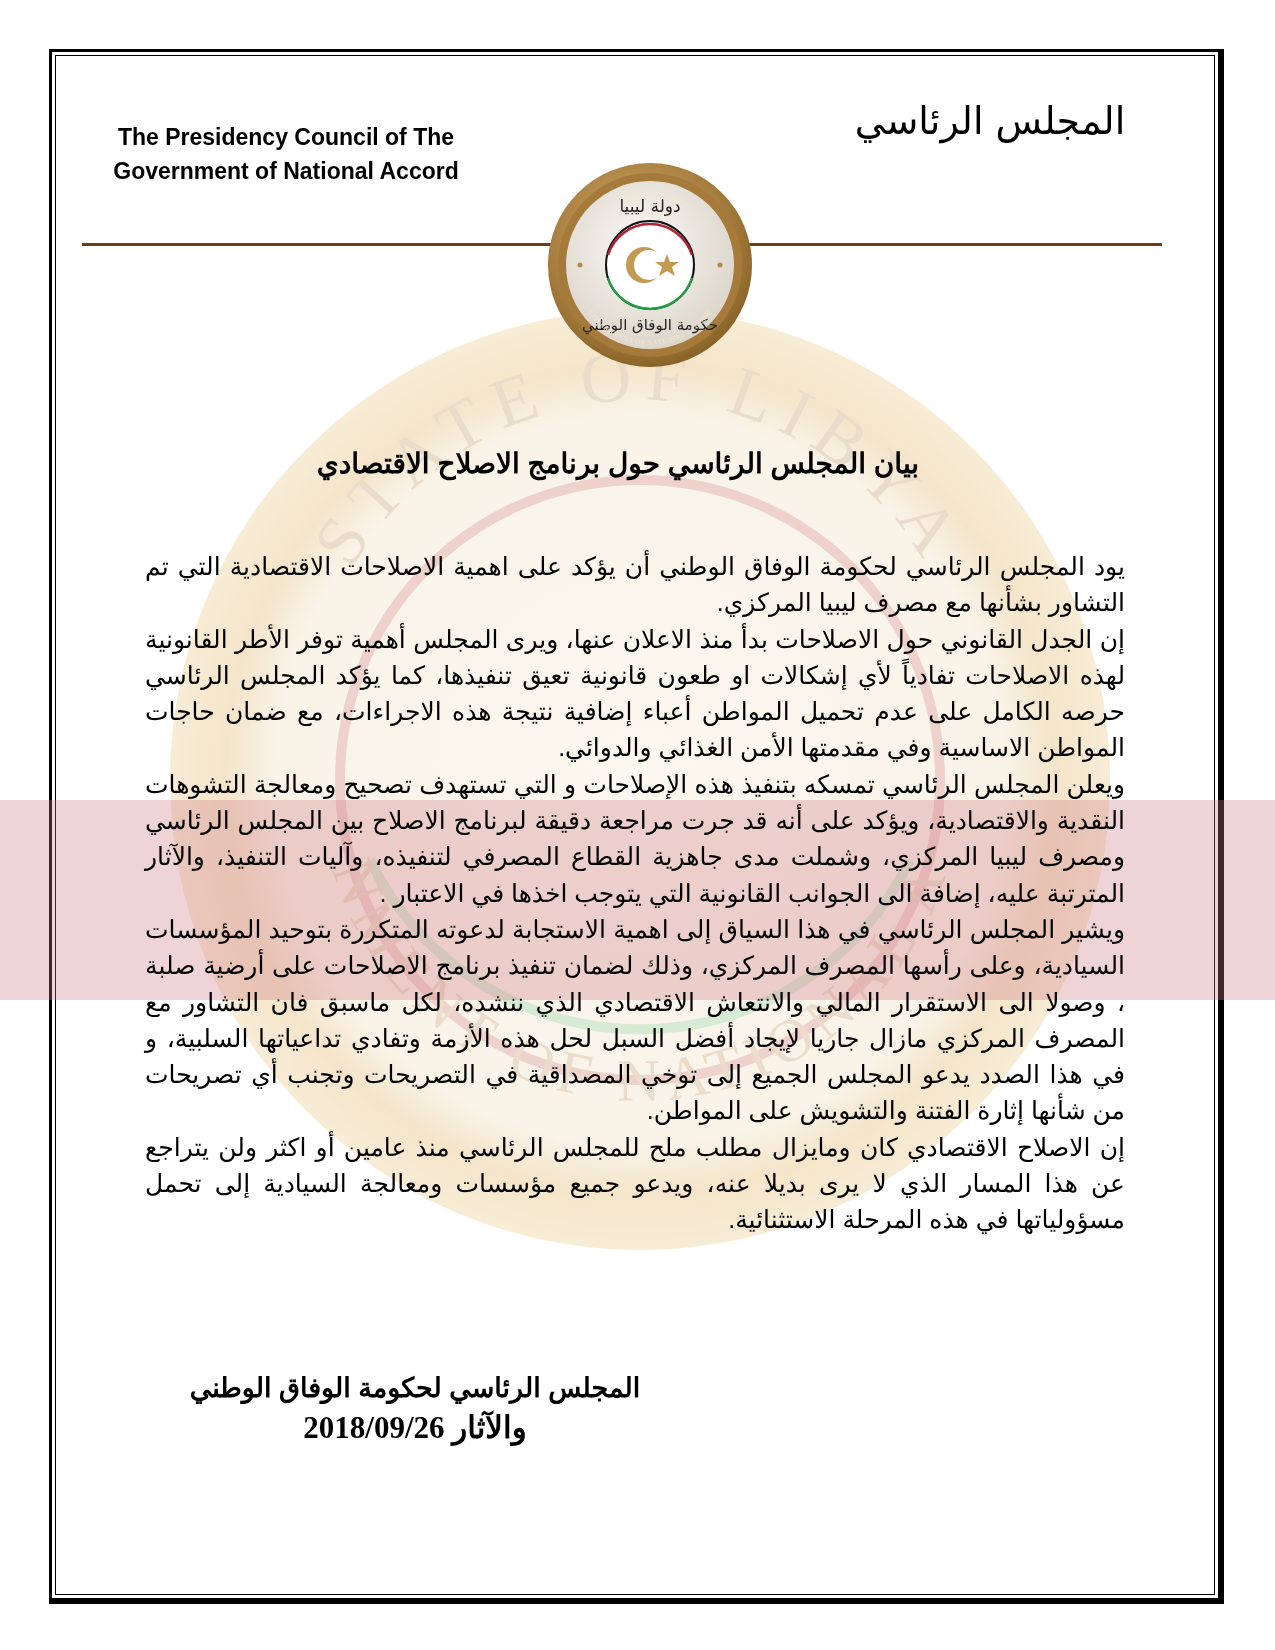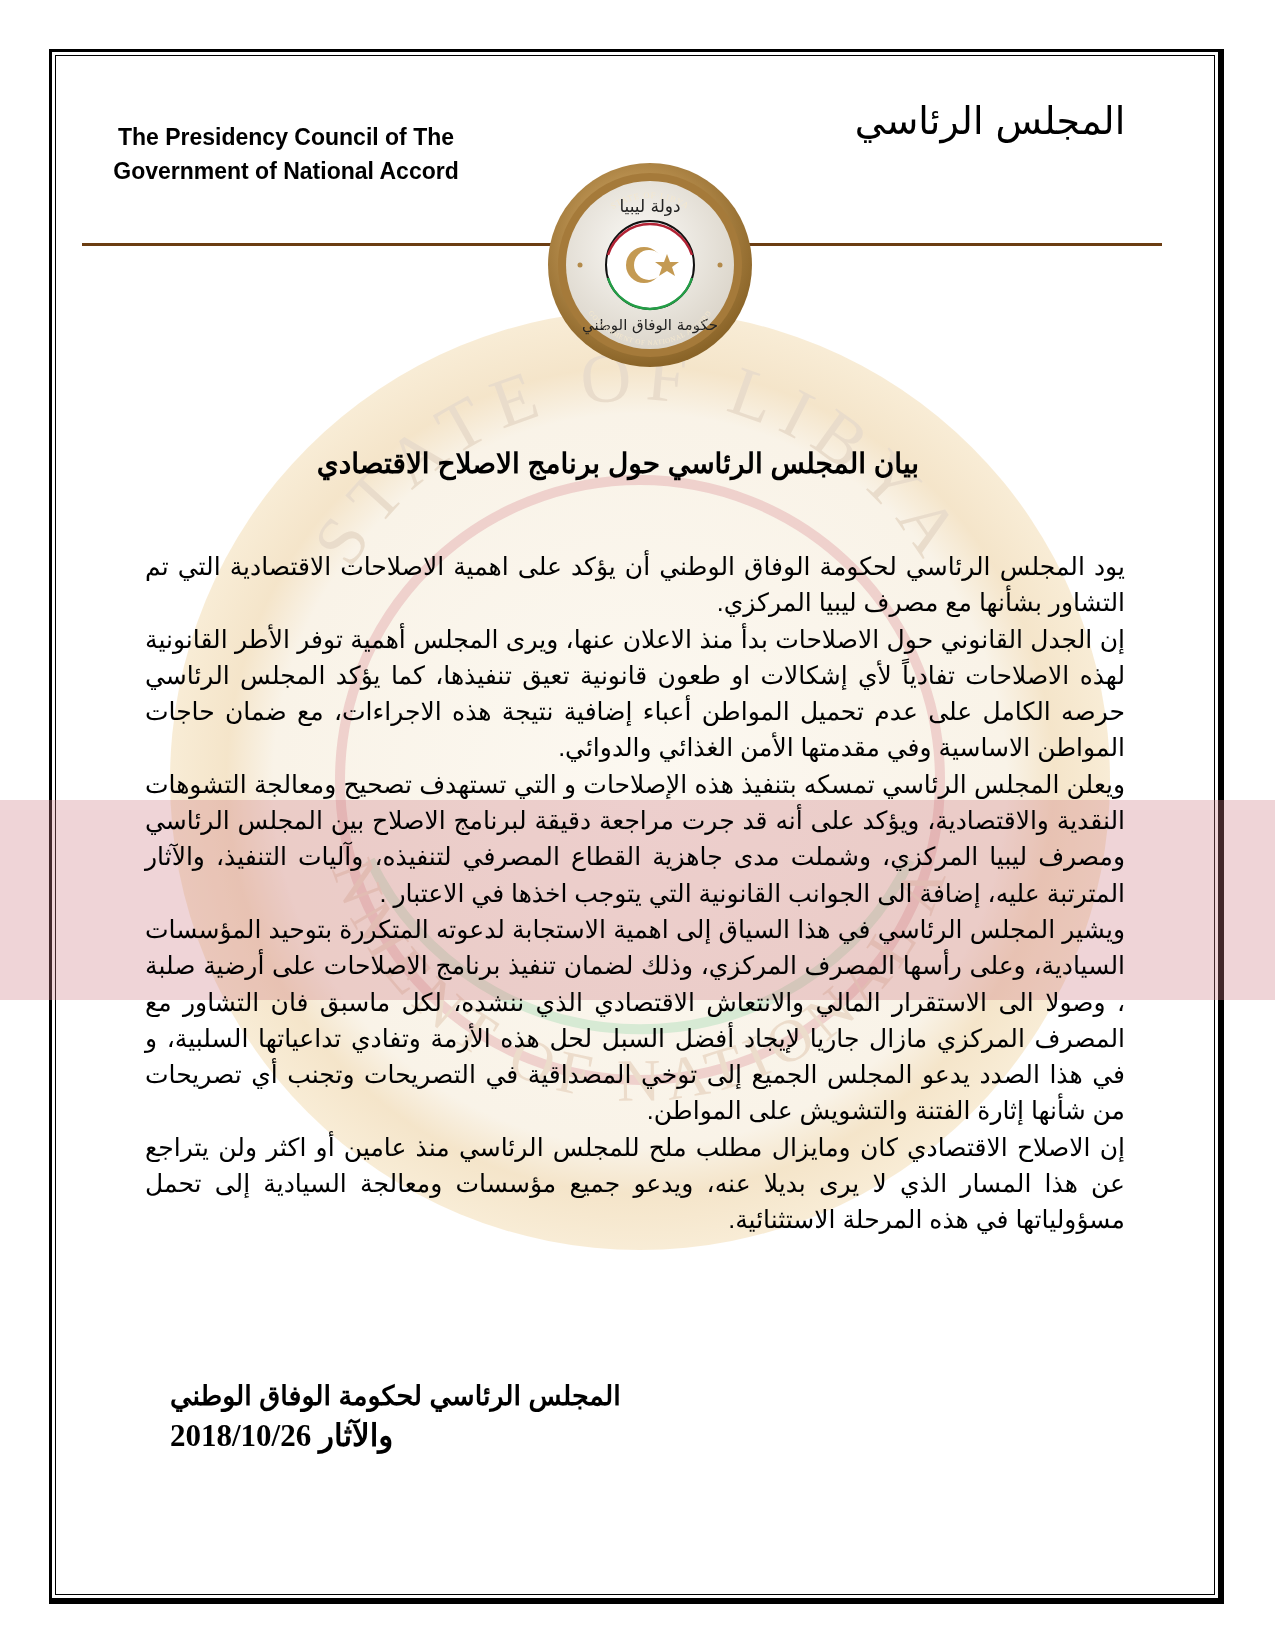--- a/index.html
+++ b/index.html
@@ -43,22 +43,22 @@
   .doc-title {
     position: absolute; left: 278px; top: 447px; width: 680px; text-align: center; direction: rtl;
     font-weight: bold; font-size: 28px; z-index: 3;
   }
   .body-text {
     position: absolute; left: 145px; top: 548px; width: 980px; direction: rtl; text-align: justify;
     font-size: 25px; line-height: 36.3px; z-index: 3;
   }
   .body-text p { margin: 0; text-align-last: right; }
   .signature {
-    position: absolute; left: 170px; top: 1368px; width: 490px; direction: rtl; text-align: left;
-    font-weight: bold; font-size: 27px; line-height: 40px; z-index: 3; margin-top: 8px;
+    position: absolute; left: 170px; top: 1368px; width: 490px; direction: rtl; text-align: center;
+    font-weight: bold; font-size: 27px; line-height: 40px; z-index: 3;
   }
   .signature .date-line { font-family: "Liberation Serif", serif; font-size: 31px; }
 </style>
 </head>
 <body>
 
 <div class="frame-outer"></div>
 <div class="frame-inner"></div>
 
 <div class="watermark">
@@ -143,15 +143,15 @@
   <p>إن الجدل القانوني حول الاصلاحات بدأ منذ الاعلان عنها، ويرى المجلس أهمية توفر الأطر القانونية لهذه الاصلاحات تفادياً لأي إشكالات او طعون قانونية تعيق تنفيذها، كما يؤكد المجلس الرئاسي حرصه الكامل على عدم تحميل المواطن أعباء إضافية نتيجة هذه الاجراءات، مع ضمان حاجات المواطن  الاساسية وفي مقدمتها الأمن الغذائي والدوائي.</p>
   <p>ويعلن المجلس الرئاسي تمسكه بتنفيذ هذه الإصلاحات و التي تستهدف تصحيح ومعالجة التشوهات النقدية والاقتصادية، ويؤكد على أنه قد جرت مراجعة دقيقة لبرنامج الاصلاح بين المجلس الرئاسي ومصرف ليبيا المركزي، وشملت مدى جاهزية القطاع المصرفي لتنفيذه، وآليات التنفيذ، والآثار المترتبة عليه، إضافة الى الجوانب القانونية التي يتوجب اخذها في الاعتبار .</p>
   <p>ويشير المجلس الرئاسي في هذا السياق إلى اهمية الاستجابة لدعوته المتكررة بتوحيد المؤسسات السيادية، وعلى رأسها المصرف المركزي، وذلك لضمان تنفيذ برنامج الاصلاحات على أرضية صلبة ، وصولا الى الاستقرار المالي والانتعاش الاقتصادي الذي ننشده، لكل ماسبق فان التشاور مع المصرف المركزي مازال جاريا لإيجاد أفضل السبل لحل هذه الأزمة وتفادي تداعياتها السلبية، و في هذا الصدد يدعو المجلس الجميع إلى توخي المصداقية في التصريحات وتجنب أي تصريحات من شأنها إثارة الفتنة والتشويش على المواطن.</p>
   <p>إن الاصلاح الاقتصادي كان ومايزال مطلب ملح للمجلس الرئاسي منذ عامين أو اكثر ولن يتراجع عن هذا المسار الذي لا يرى بديلا عنه، ويدعو جميع مؤسسات ومعالجة السيادية إلى تحمل مسؤولياتها في هذه المرحلة الاستثنائية.</p>
 </div>
 
 <div class="signature">
   <div>المجلس الرئاسي لحكومة الوفاق الوطني</div>
   <div class="date-line">
     <span>والآثار</span>
-    <span dir="ltr">2018/10/26</span>
+    <span dir="ltr">2018/09/26</span>
   </div>
 </div>
 
 </body></html>

